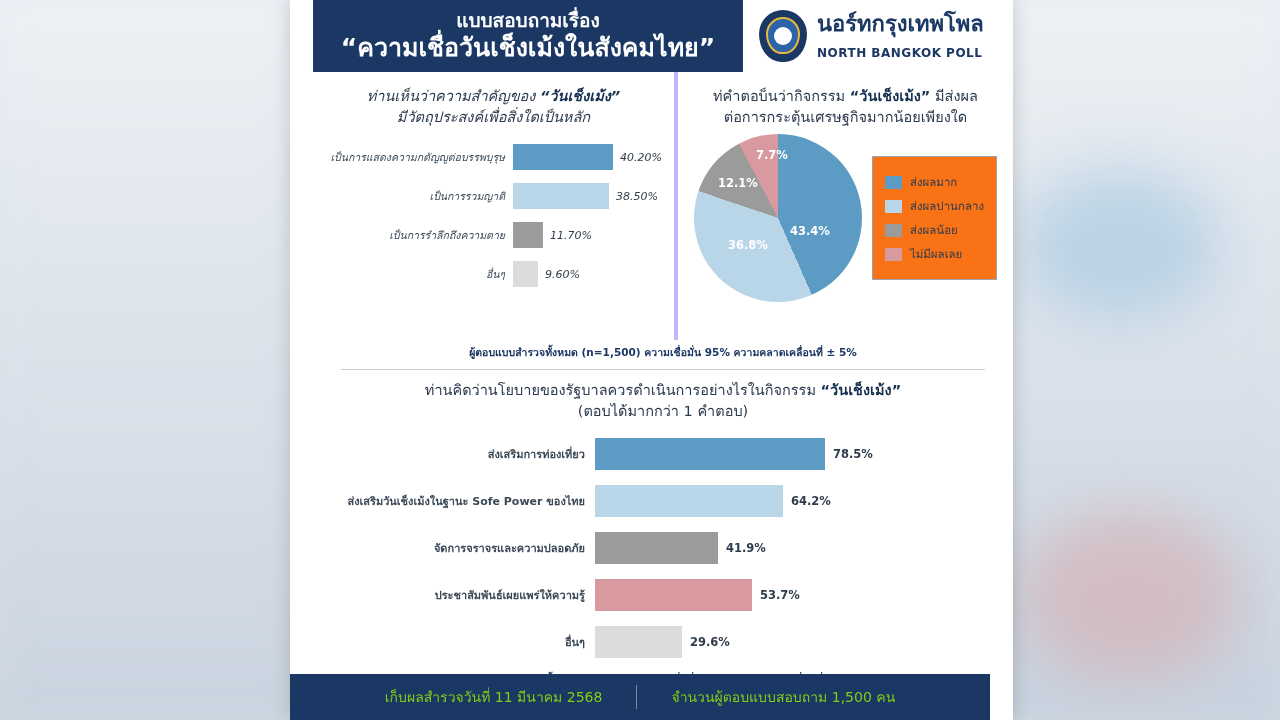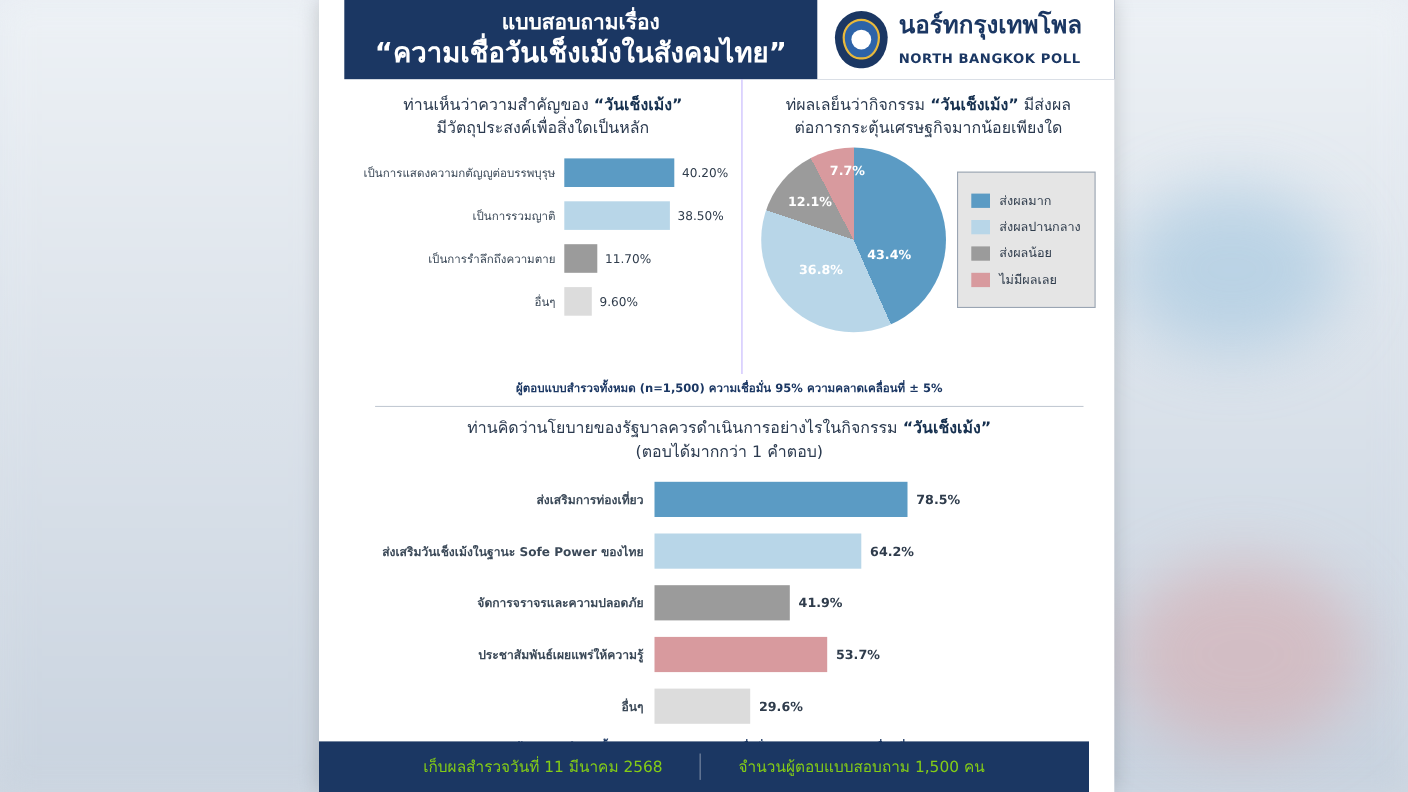--- a/index.html
+++ b/index.html
@@ -34,36 +34,36 @@
   .header .logobox .seal{width:48px;height:52px;position:relative;flex:0 0 auto;}
   .header .logobox .seal .outer{position:absolute;inset:0;background:#1b3763;border-radius:50% 50% 46% 46%/46% 46% 54% 54%;}
   .header .logobox .seal .inner{position:absolute;left:7px;top:7px;right:7px;bottom:8px;background:#2d63a8;border-radius:50% 50% 46% 46%/46% 46% 54% 54%;border:2px solid #e8b93c;}
   .header .logobox .seal .ball{position:absolute;left:50%;top:50%;transform:translate(-50%,-50%);width:18px;height:18px;border-radius:50%;background:#fff;}
   .header .logobox .ltext .l1{font-size:22px;font-weight:bold;color:#1b3763;line-height:1.05;}
   .header .logobox .ltext .l2{font-size:12px;font-weight:bold;color:#1b3763;letter-spacing:.5px;margin-top:11px;}
 
   
   .top{display:flex;height:268px;}
   .panel{flex:1;padding:14px 12px 0 12px;box-sizing:border-box;position:relative;}
-  .panel.left{border-right:1px solid #c4b5fd;}
+  .panel.left{border-right:4px solid #c4b5fd;font-style:italic;}
   .qtitle{text-align:center;color:#2b3a4f;font-size:14.5px;line-height:1.45;}
   .qtitle b{font-weight:bold;color:#16304f;}
 
   
   .hbars{margin-top:14px;}
   .hrow{display:flex;align-items:center;height:30px;margin-bottom:9px;}
   .hlabel{width:180px;text-align:right;font-size:10.5px;color:#3b4椒;color:#3a4857;padding-right:8px;}
   .hbar{height:26px;}
   .hval{font-size:11px;color:#2f3c4c;padding-left:7px;}
 
   
   .pie-wrap{display:flex;align-items:center;justify-content:center;margin-top:6px;gap:10px;}
   .pie{width:168px;height:168px;border-radius:50%;position:relative;flex:0 0 auto;}
   .pie .plab{position:absolute;font-size:11.5px;color:#fff;font-weight:bold;}
-  .legend{border:1px solid #9aa5b3;background:#e5e5e5;padding:10px 12px;font-size:11.5px;color:#2f3c4c;}
+  .legend{border:1px solid #9aa5b3;background:#f97316;padding:10px 12px;font-size:11.5px;color:#2f3c4c;}
   .legend .li{display:flex;align-items:center;margin:6px 0;}
   .legend .sw{width:17px;height:13px;margin-right:8px;display:inline-block;}
 
   .note{font-size:10.5px;font-weight:bold;color:#1b3763;text-align:center;margin-top:4px;}
   .divider{height:1px;background:#c3cad3;margin:8px 28px 0 28px;}
 
   
   .bottom{padding:10px 12px 0 12px;}
   .brow{display:flex;align-items:center;height:36px;margin-bottom:11px;}
   .blabel{width:260px;text-align:right;font-size:11px;color:#3a4857;padding-right:10px;}
@@ -132,21 +132,21 @@
         <div class="hrow">
           <div class="hlabel">อื่นๆ</div>
           <div class="hbar" style="width:25px;background:#dcdcdc;"></div>
           <div class="hval">9.60%</div>
         </div>
       </div>
     </div>
 
     <div class="panel">
       <div class="qtitle">
-        <span>ท่ผลเลย็นว่ากิจกรรม </span><b>“วันเช็งเม้ง”</b><span> มีส่งผล</span><br>
+        <span>ท่คำตอบ็นว่ากิจกรรม </span><b>“วันเช็งเม้ง”</b><span> มีส่งผล</span><br>
         <span>ต่อการกระตุ้นเศรษฐกิจมากน้อยเพียงใด</span>
       </div>
 
       <div class="pie-wrap">
         <div class="pie" style="background:conic-gradient(#5b9bc4 0deg 156.2deg, #b8d6e8 156.2deg 288.7deg, #9b9b9b 288.7deg 332.3deg, #d89a9e 332.3deg 360deg);">
           <div class="plab" style="left:96px;top:90px;">43.4%</div>
           <div class="plab" style="left:34px;top:104px;">36.8%</div>
           <div class="plab" style="left:24px;top:42px;">12.1%</div>
           <div class="plab" style="left:62px;top:14px;">7.7%</div>
         </div>

